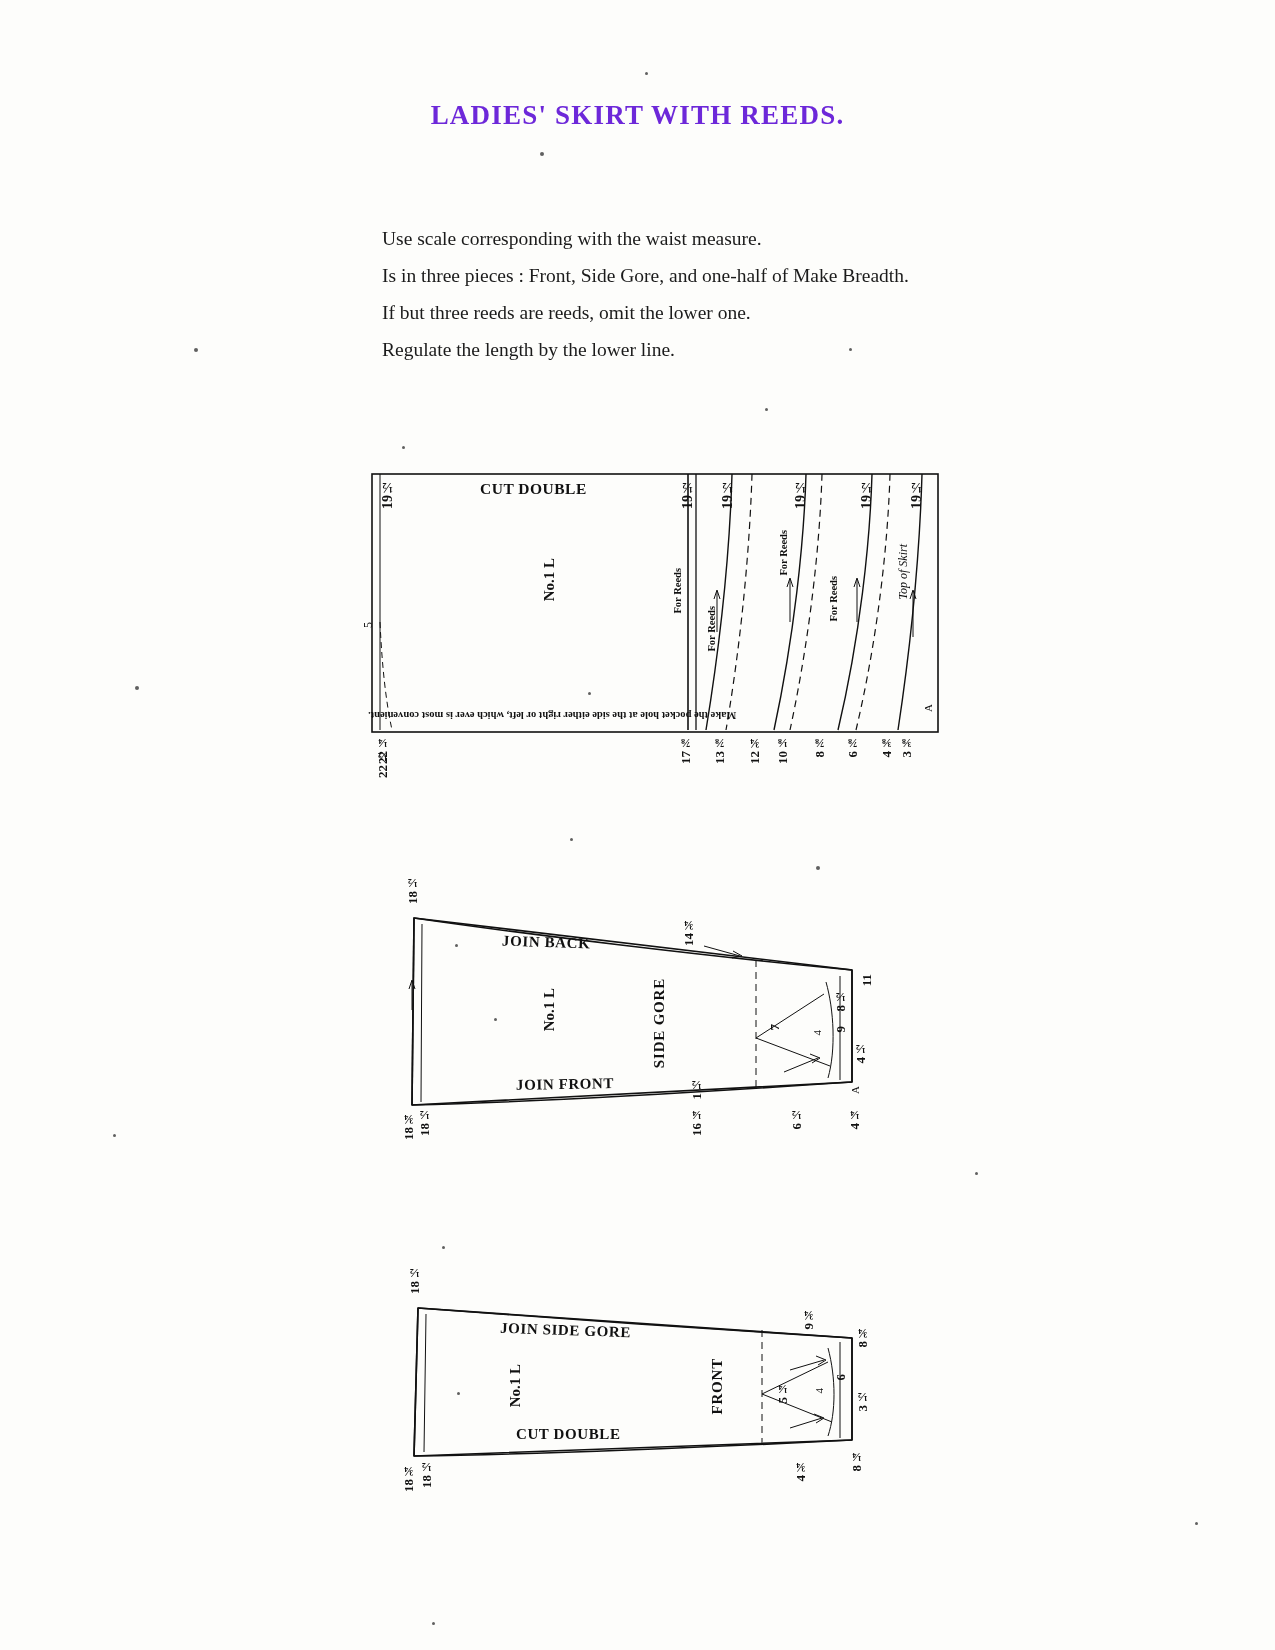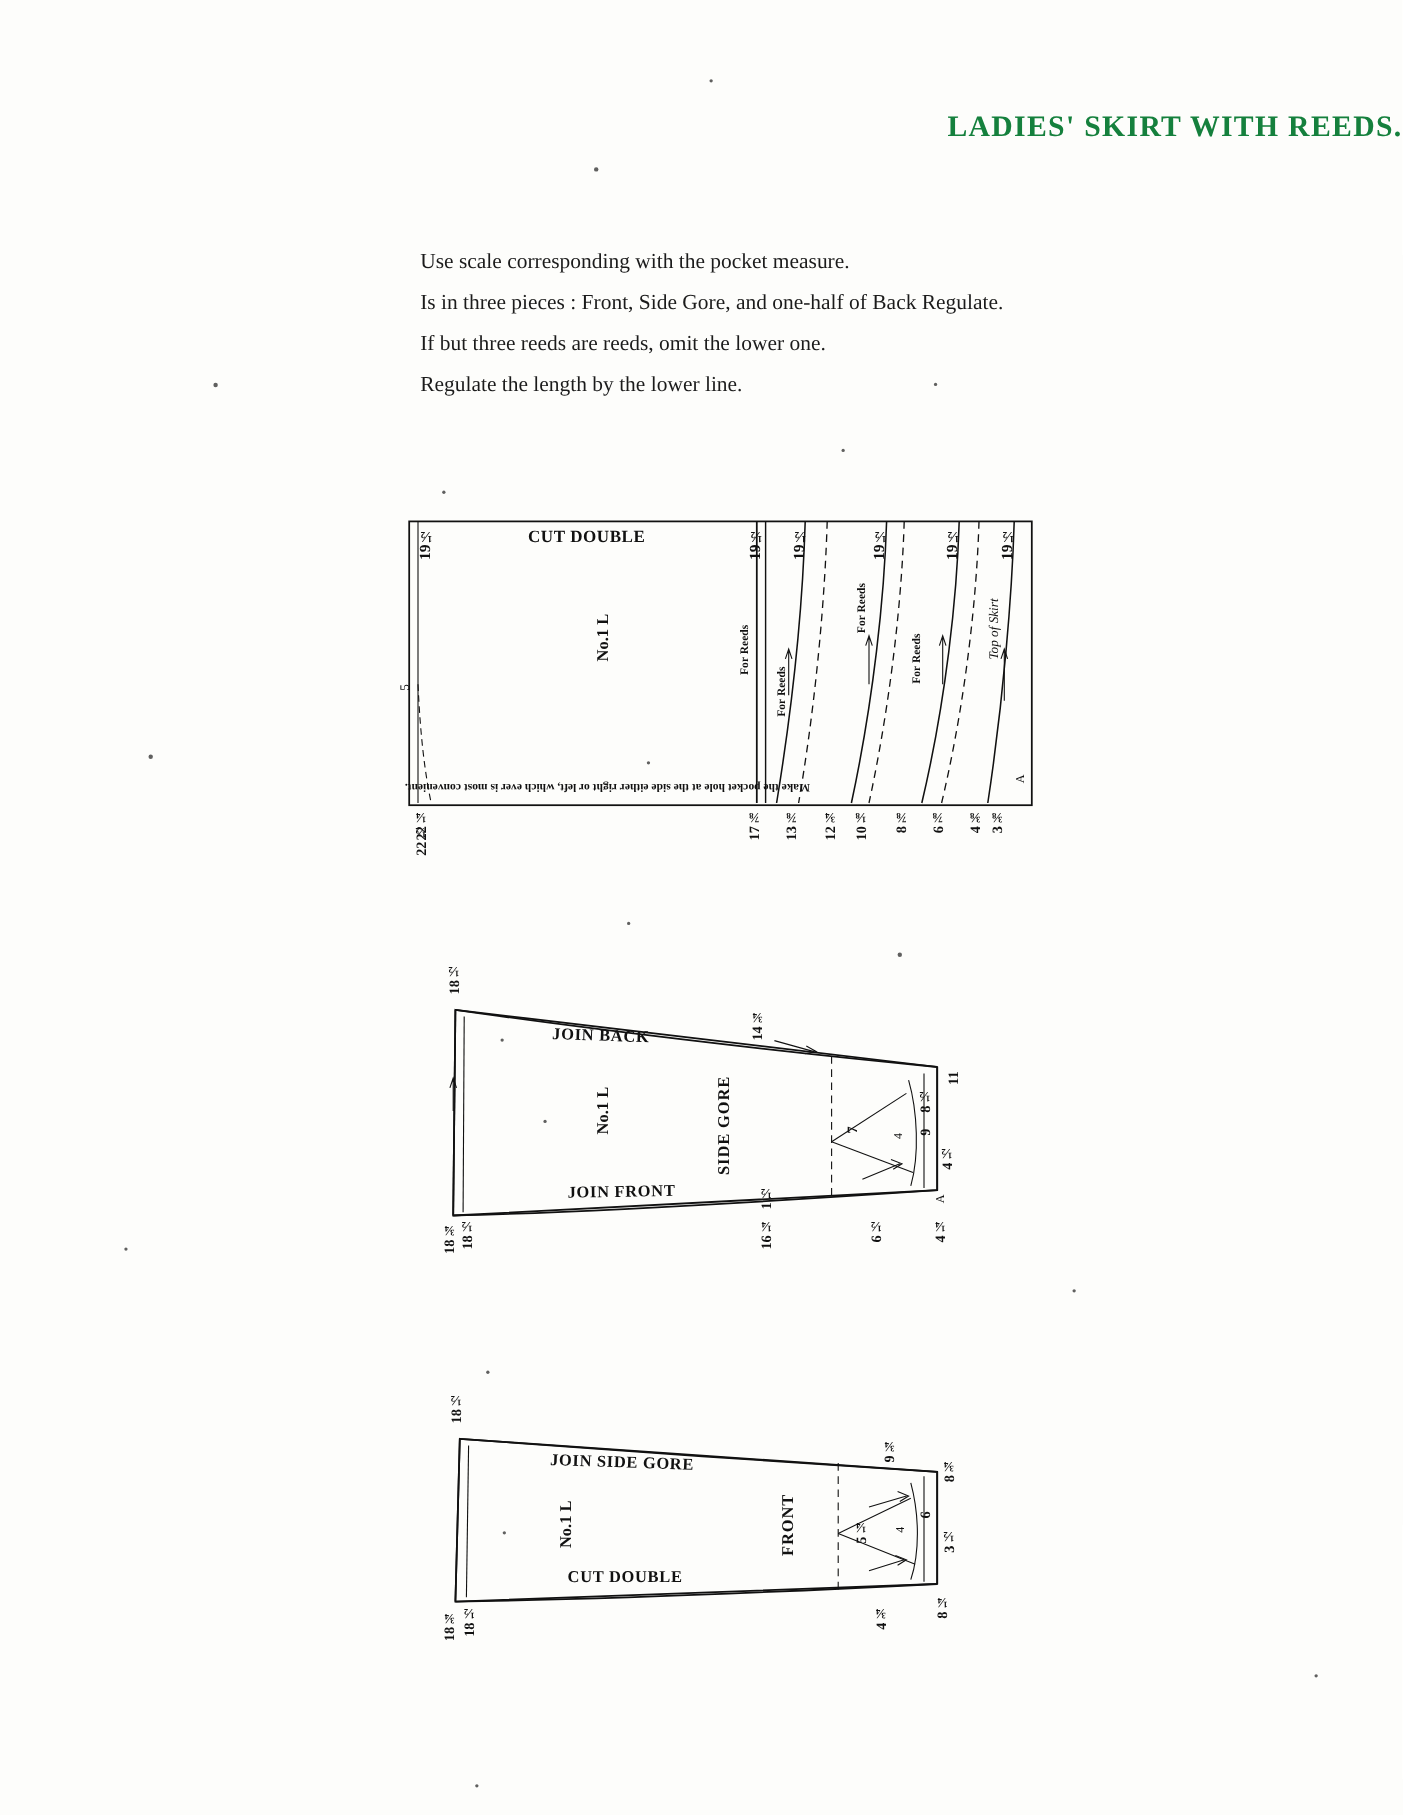--- a/index.html
+++ b/index.html
@@ -20,26 +20,26 @@
     inset: 0;
     background: #fdfdfb;
   }
 
   
   .title {
     position: absolute;
     top: 100px;
     left: 0;
     width: 100%;
-    text-align: right;
+    text-align: center;
     font-family: "Liberation Serif", serif;
     font-size: 27px;
     letter-spacing: 1.2px;
     font-weight: 700;
-    color: #15803d;
+    color: #6d28d9;
   }
 
   
   .prose {
     position: absolute;
     top: 222px;
     left: 340px;
     width: 620px;
     font-size: 19.5px;
     line-height: 34px;
@@ -89,22 +89,22 @@
   }
 </style>
 </head>
 <body>
 
 <div class="page">
 
   <div class="title">LADIES' SKIRT WITH REEDS.</div>
 
   <div class="prose">
-    <p>Use scale corresponding with the pocket measure.</p>
-    <p>Is in three pieces : Front, Side Gore, and one-half of Back Regulate.</p>
+    <p>Use scale corresponding with the waist measure.</p>
+    <p>Is in three pieces : Front, Side Gore, and one-half of Make Breadth.</p>
     <p>If but three reeds are reeds, omit the lower one.</p>
     <p>Regulate the length by the lower line.</p>
   </div>
 
   <div class="diagram" style="left:370px; top:472px; width:570px; height:270px;">
     <svg width="570" height="270" viewBox="0 0 570 270" fill="none">
 
       <rect x="2" y="2" width="566" height="258" stroke="#111" stroke-width="1.6" fill="none"></rect>
 
       <path d="M10 2 L10 258" stroke="#111" stroke-width="1"></path>

